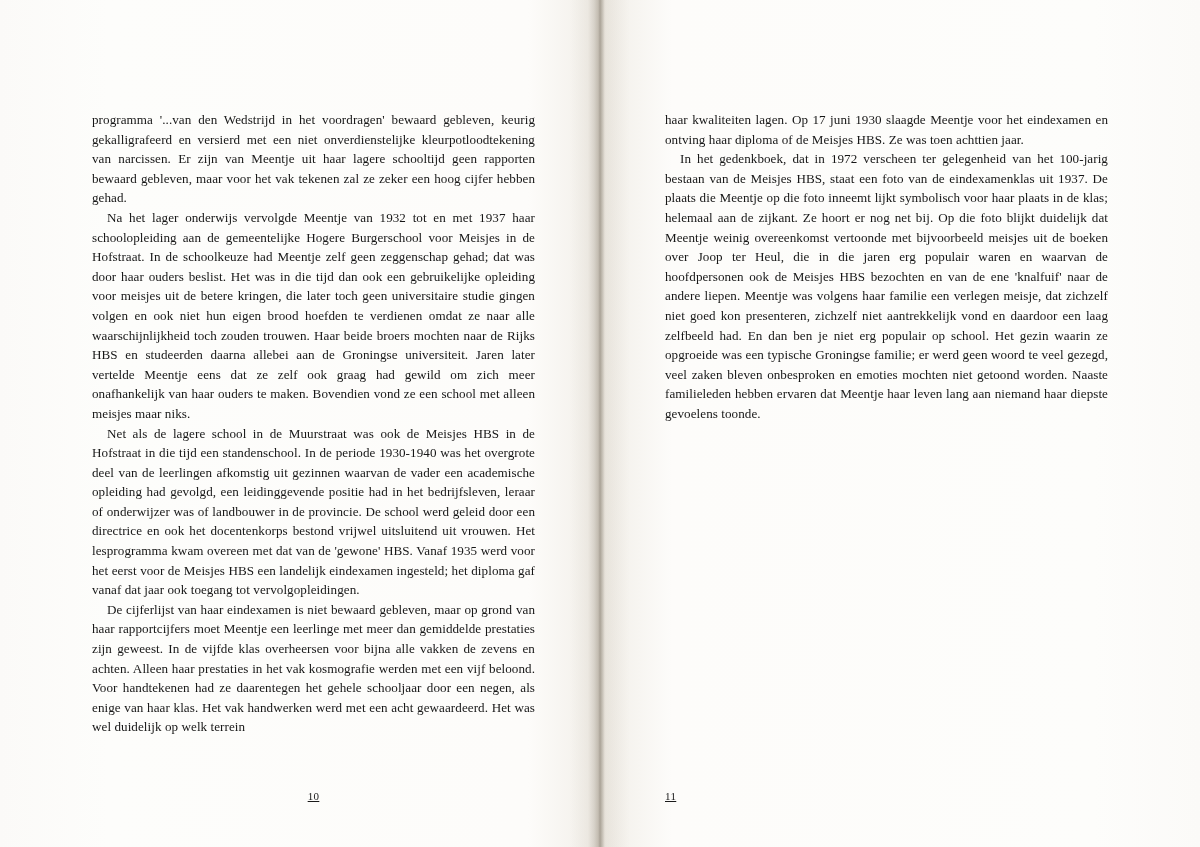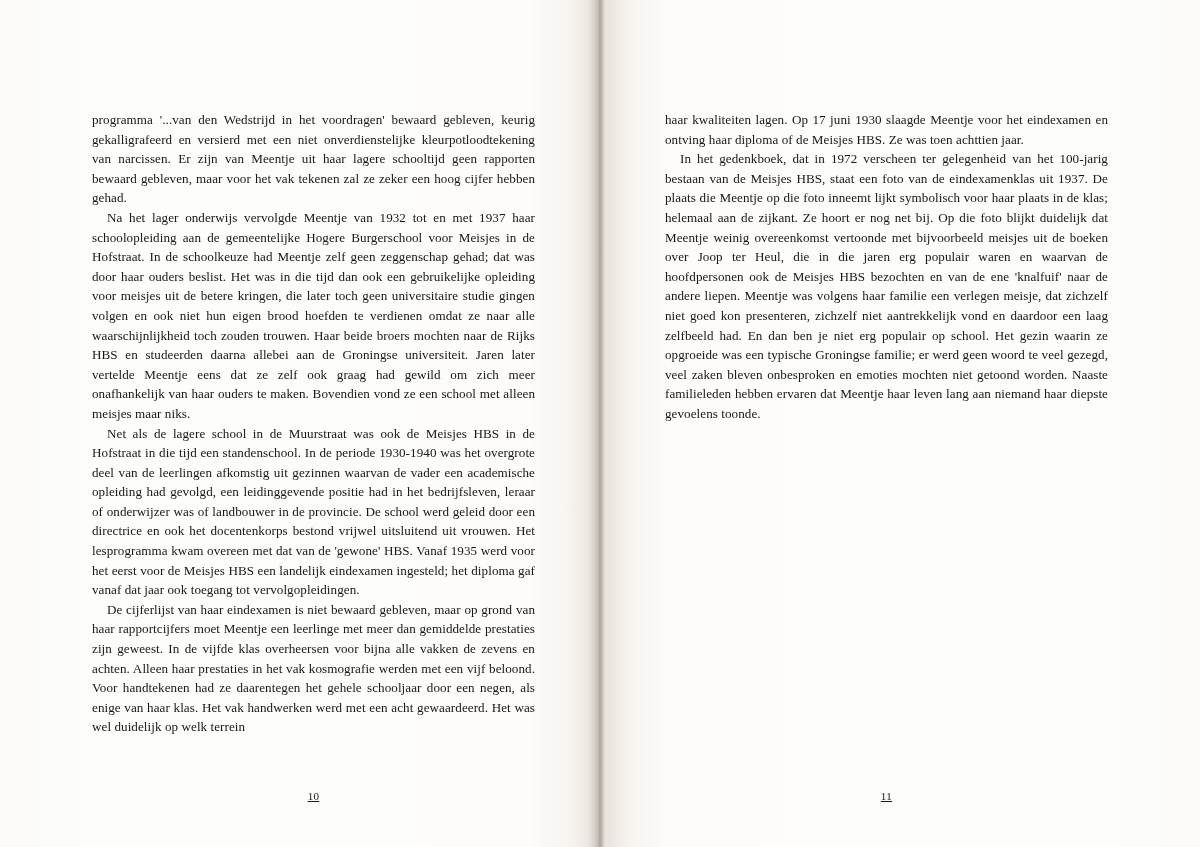--- a/index.html
+++ b/index.html
@@ -78,21 +78,21 @@
   }
   .page.left .folio {
     left: 0;
     right: 65px;
     text-align: center;
     padding-left: 92px;
   }
   .page.right .folio {
     left: 0;
     right: 92px;
-    text-align: center;
+    text-align: left;
     padding-left: 65px;
     margin-top: 44px;
   }
 </style>
 </head>
 <body>
 
 <div class="book">
 
   <div class="page left">

